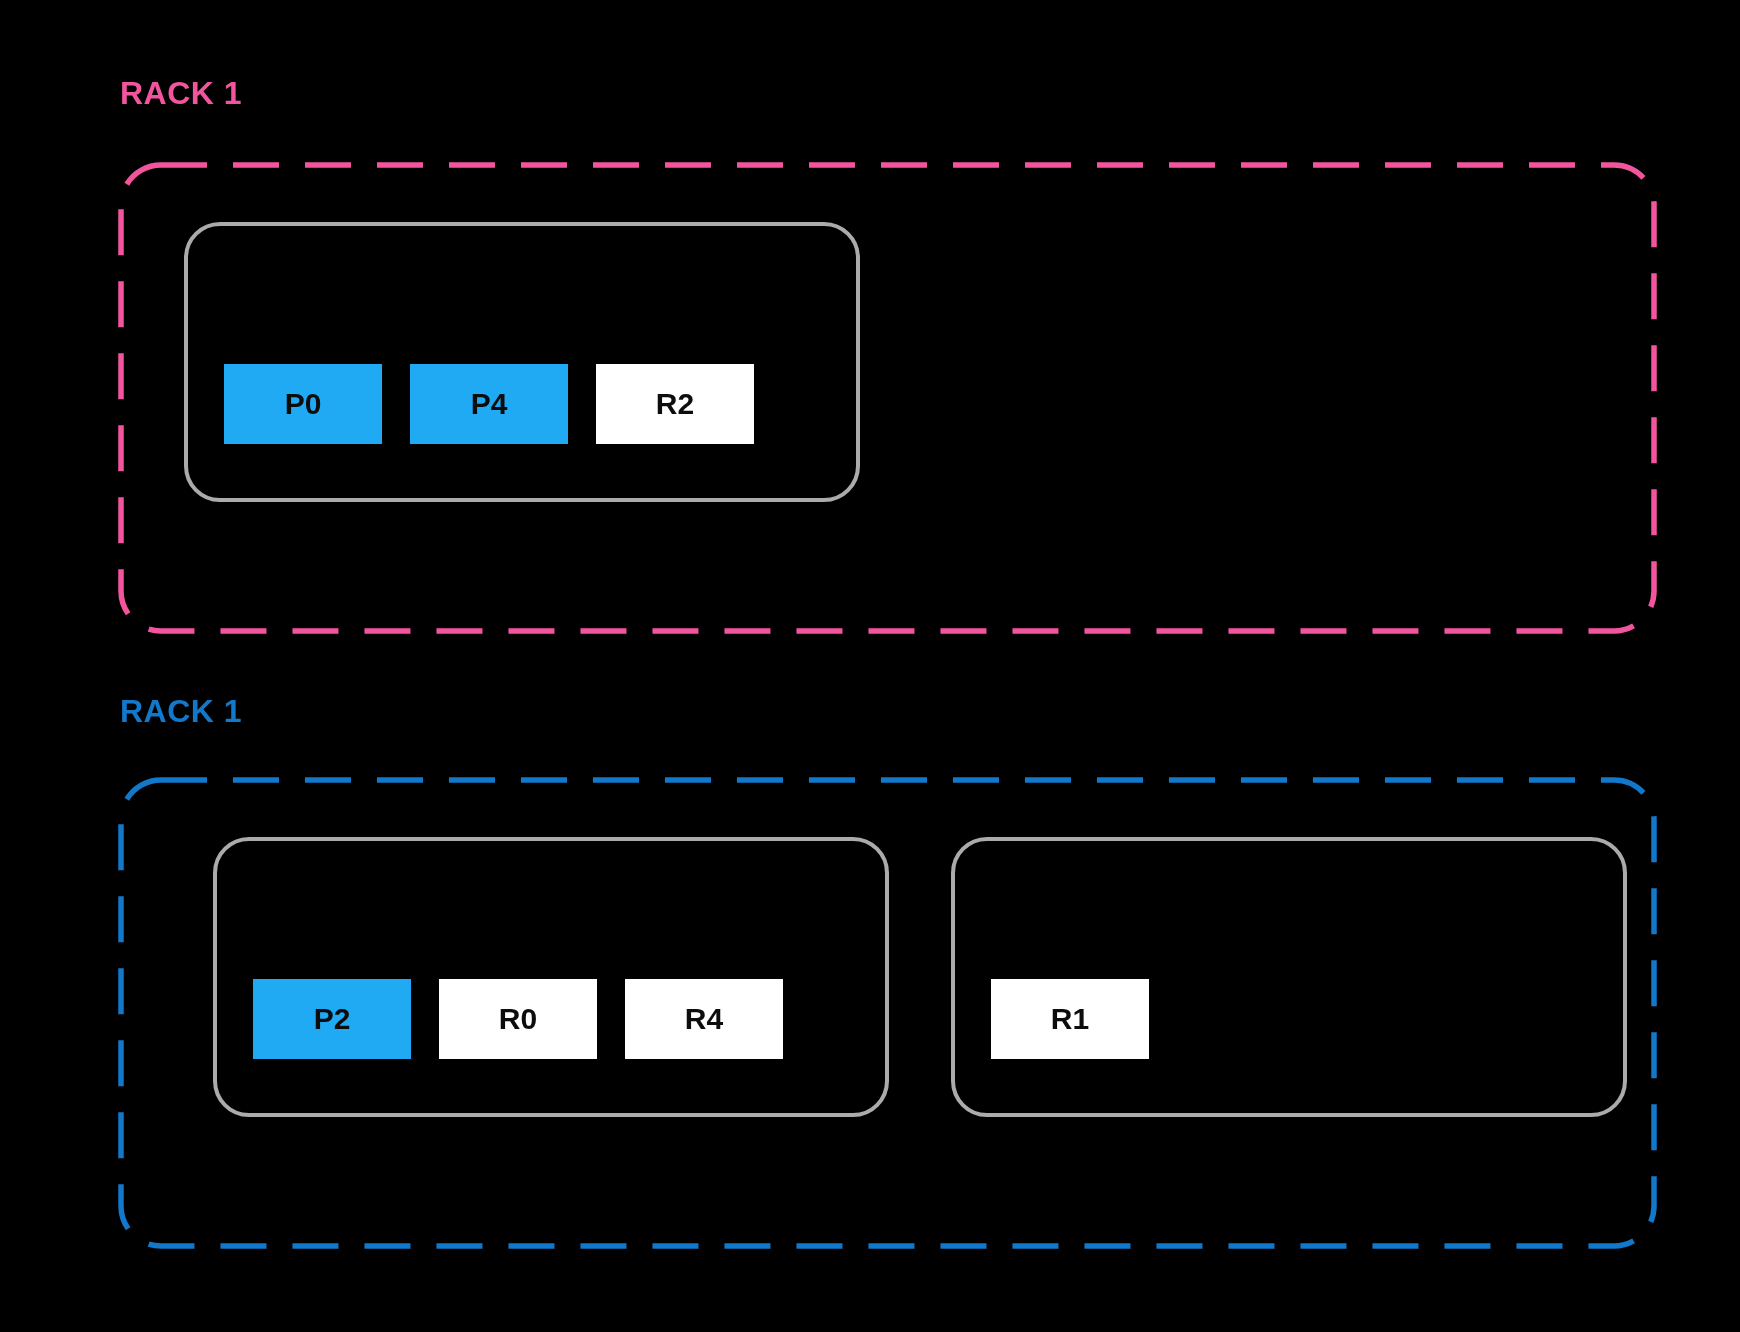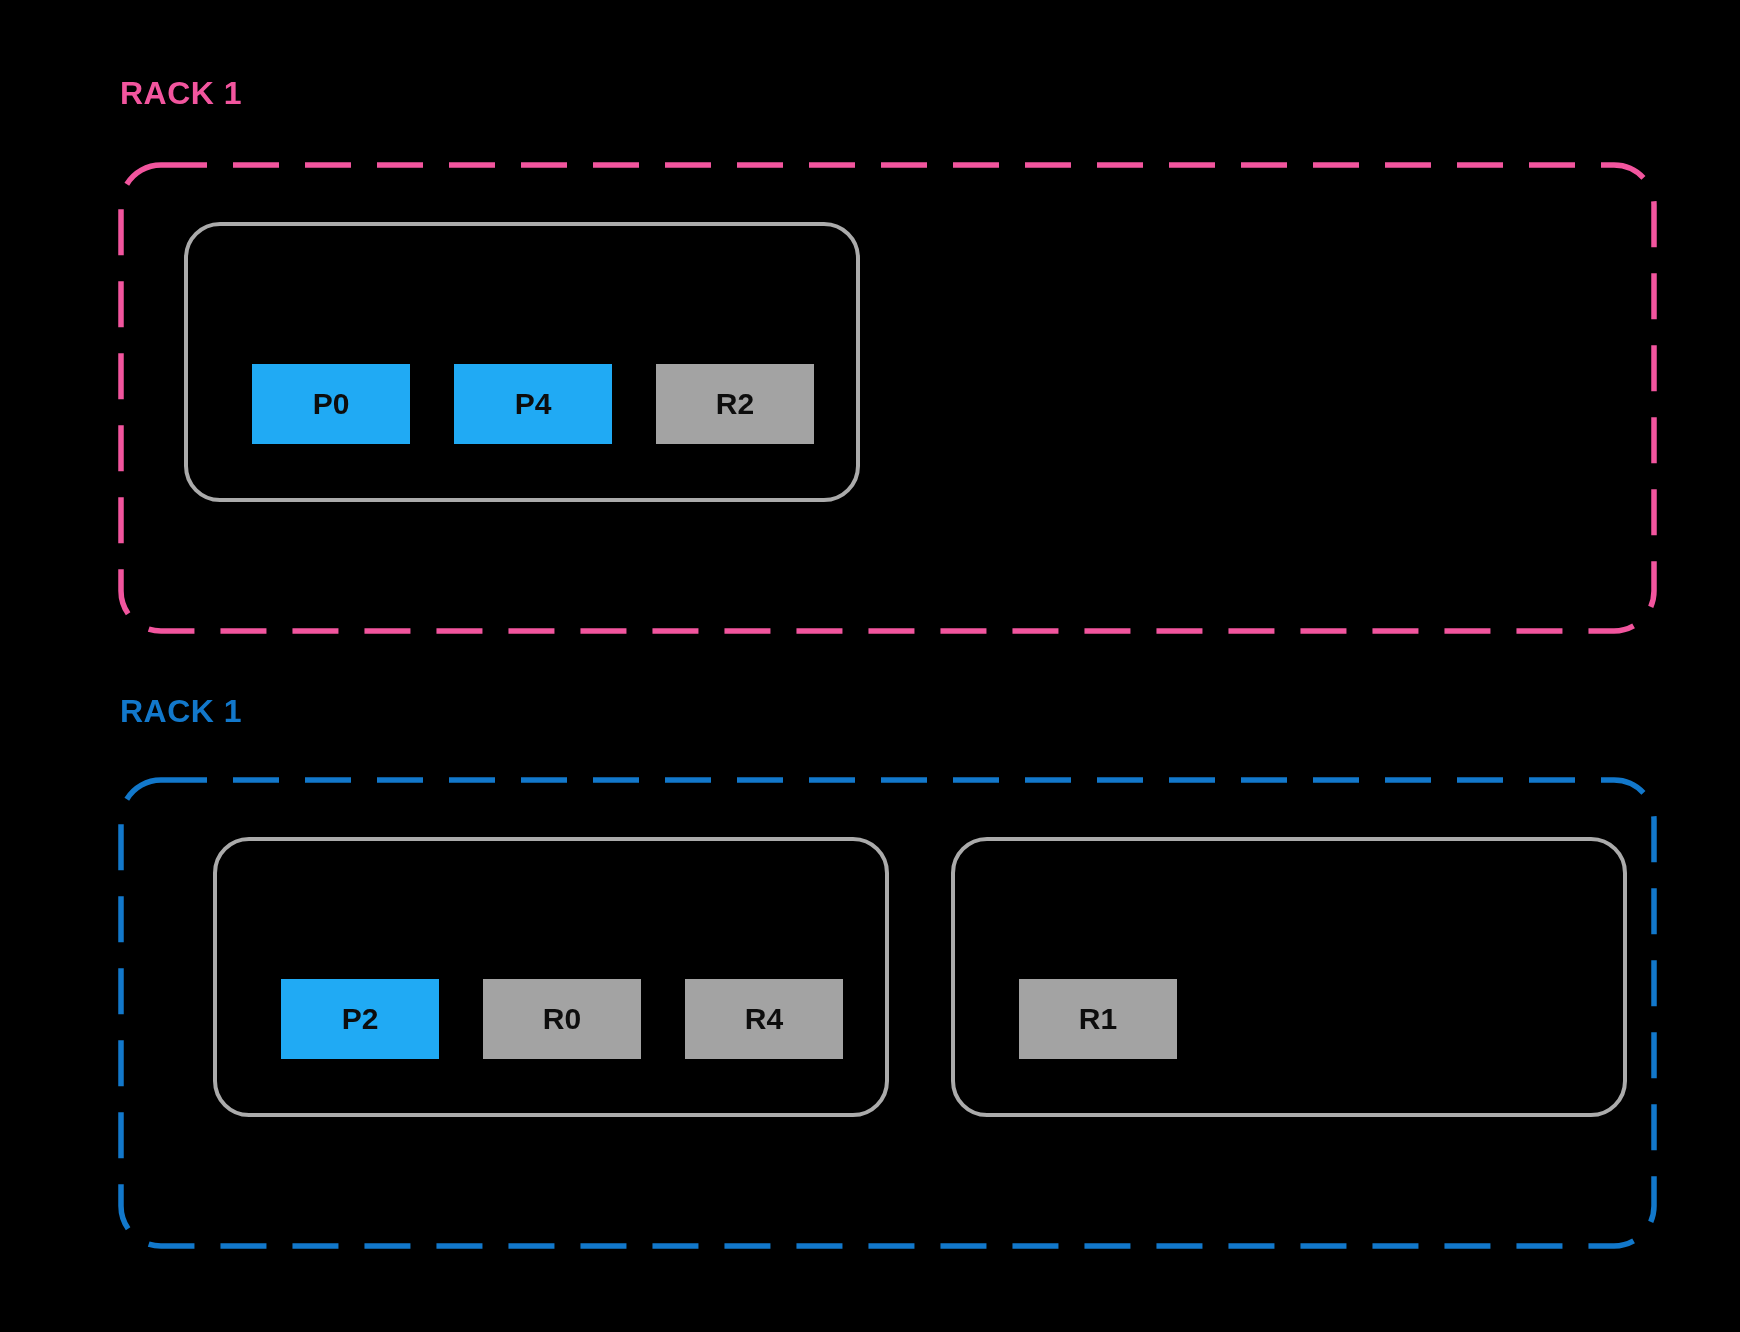--- a/index.html
+++ b/index.html
@@ -43,38 +43,38 @@
     border-radius: 36px;
     box-sizing: border-box;
     background: transparent;
   }
   .node.left  { left: 184px; }
   .node.right { left: 922px; }
   .node.row1  { top: 222px; }
   .node.row2  { top: 837px; margin-left: 29px; }
   .chip-row {
     position: absolute;
-    left: 64px;
+    left: 36px;
     top: 138px;
     display: flex;
-    gap: 44px;
+    gap: 28px;
     text-align: right;
   }
   .chip {
     width: 158px;
     height: 80px;
     display: flex;
     align-items: center;
     justify-content: center;
     font-size: 30px;
     font-weight: 700;
     color: #0D0D0D;
   }
   .chip.primary { background: #20AAF4; }
-  .chip.replica { background: #a3a3a3; }
+  .chip.replica { background: #ffffff; }
 </style>
 </head>
 <body>
 
 <div class="canvas">
 
   <div class="rack-label rack1">RACK 1</div>
 
   <svg class="rack-border rack1" viewBox="0 0 1539 472">
     <rect x="3" y="3" width="1533" height="466" rx="40" ry="40" fill="none" stroke-width="5.5" stroke-dasharray="46 26" stroke="#F2559E"></rect>

